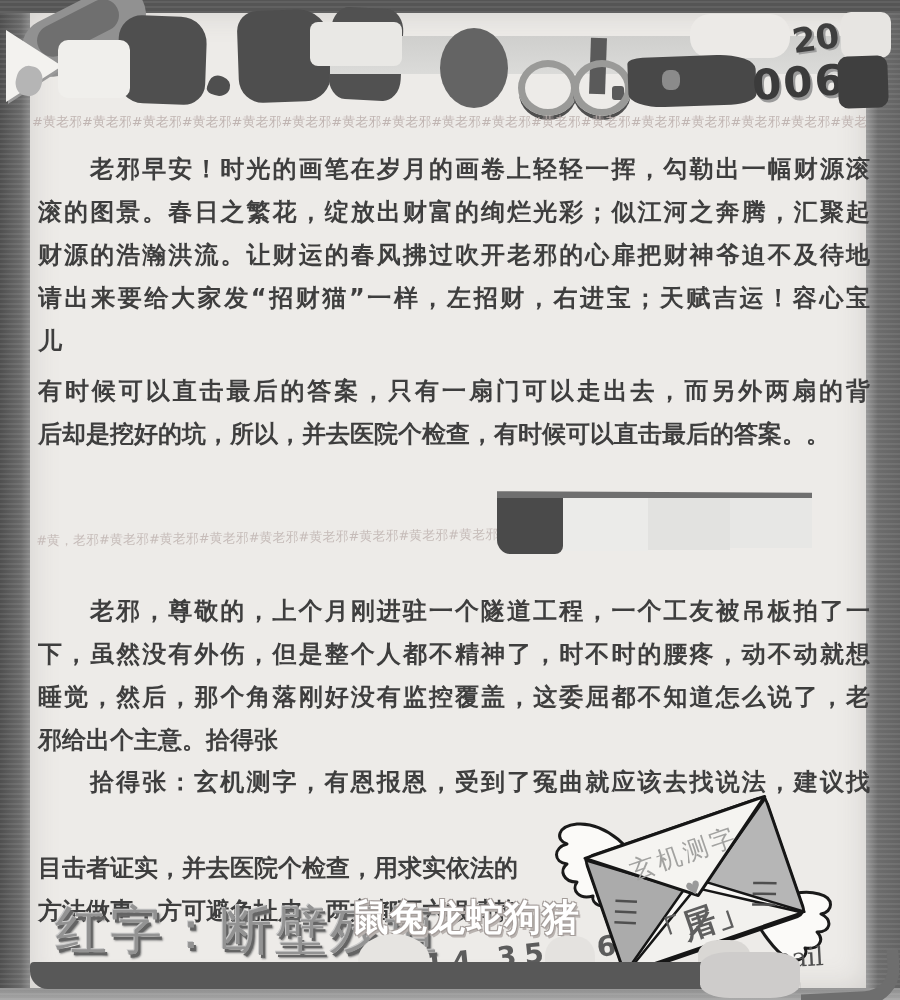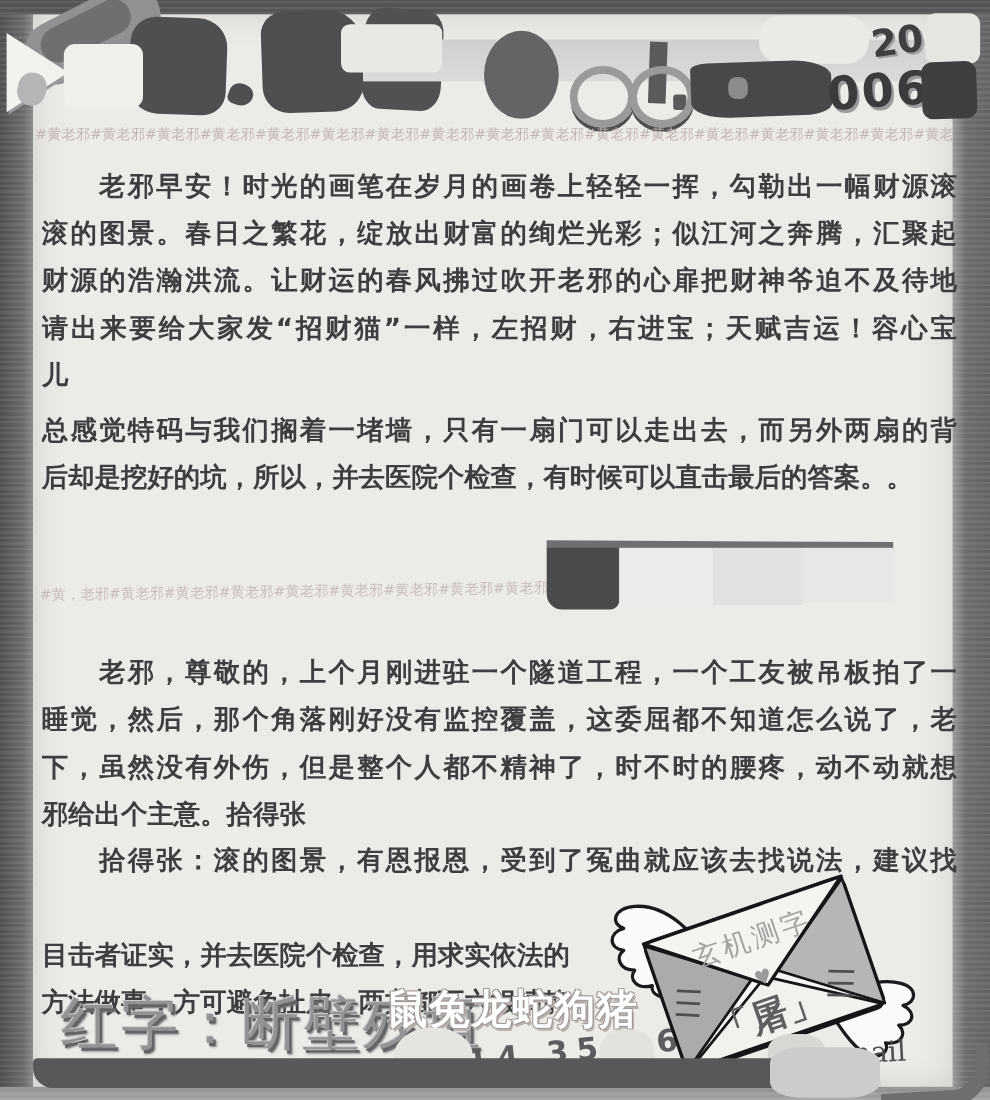--- a/index.html
+++ b/index.html
@@ -140,39 +140,39 @@
 
   <div class="para p1">
     <div class="line full indent">老邪早安！时光的画笔在岁月的画卷上轻轻一挥，勾勒出一幅财源滚</div>
     <div class="line full">滚的图景。春日之繁花，绽放出财富的绚烂光彩；似江河之奔腾，汇聚起</div>
     <div class="line full">财源的浩瀚洪流。让财运的春风拂过吹开老邪的心扉把财神爷迫不及待地</div>
     <div class="line full">请出来要给大家发“招财猫”一样，左招财，右进宝；天赋吉运！容心宝</div>
     <div class="line">儿</div>
   </div>
 
   <div class="para p2">
-    <div class="line full">总感觉特码与我们搁着一堵墙，只有一扇门可以走出去，而另外两扇的背</div>
+    <div class="line full">有时候可以直击最后的答案，只有一扇门可以走出去，而另外两扇的背</div>
     <div class="line">后却是挖好的坑，所以，并去医院个检查，有时候可以直击最后的答案。。</div>
   </div>
 
   <div class="blob red-topbar"></div>
   <div class="blob red-dark"></div>
   <div class="blob red-l1"></div>
   <div class="blob red-l2"></div>
   <div class="blob red-l3"></div>
 
   <div class="para p3">
     <div class="line full indent">老邪，尊敬的，上个月刚进驻一个隧道工程，一个工友被吊板拍了一</div>
+    <div class="line full">下，虽然没有外伤，但是整个人都不精神了，时不时的腰疼，动不动就想</div>
     <div class="line full">睡觉，然后，那个角落刚好没有监控覆盖，这委屈都不知道怎么说了，老</div>
-    <div class="line full">下，虽然没有外伤，但是整个人都不精神了，时不时的腰疼，动不动就想</div>
     <div class="line">邪给出个主意。拾得张</div>
   </div>
 
   <div class="para p4a">
-    <div class="line full indent">拾得张：滚的图景，有恩报恩，受到了冤曲就应该去找说法，建议找</div>
+    <div class="line full indent">拾得张：玄机测字，有恩报恩，受到了冤曲就应该去找说法，建议找</div>
   </div>
   <div class="para p4b">
     <div class="line">目击者证实，并去医院个检查，用求实依法的</div>
     <div class="line">方法做事，方可避免扯皮，两方都可六根清静。</div>
   </div>
 
   <div class="redword">红字：断壁残垣</div>
   <div class="zodiac">鼠兔龙蛇狗猪</div>
   <div class="numbers">14 35 06 2</div>
   <div class="blob num-blob1"></div>

